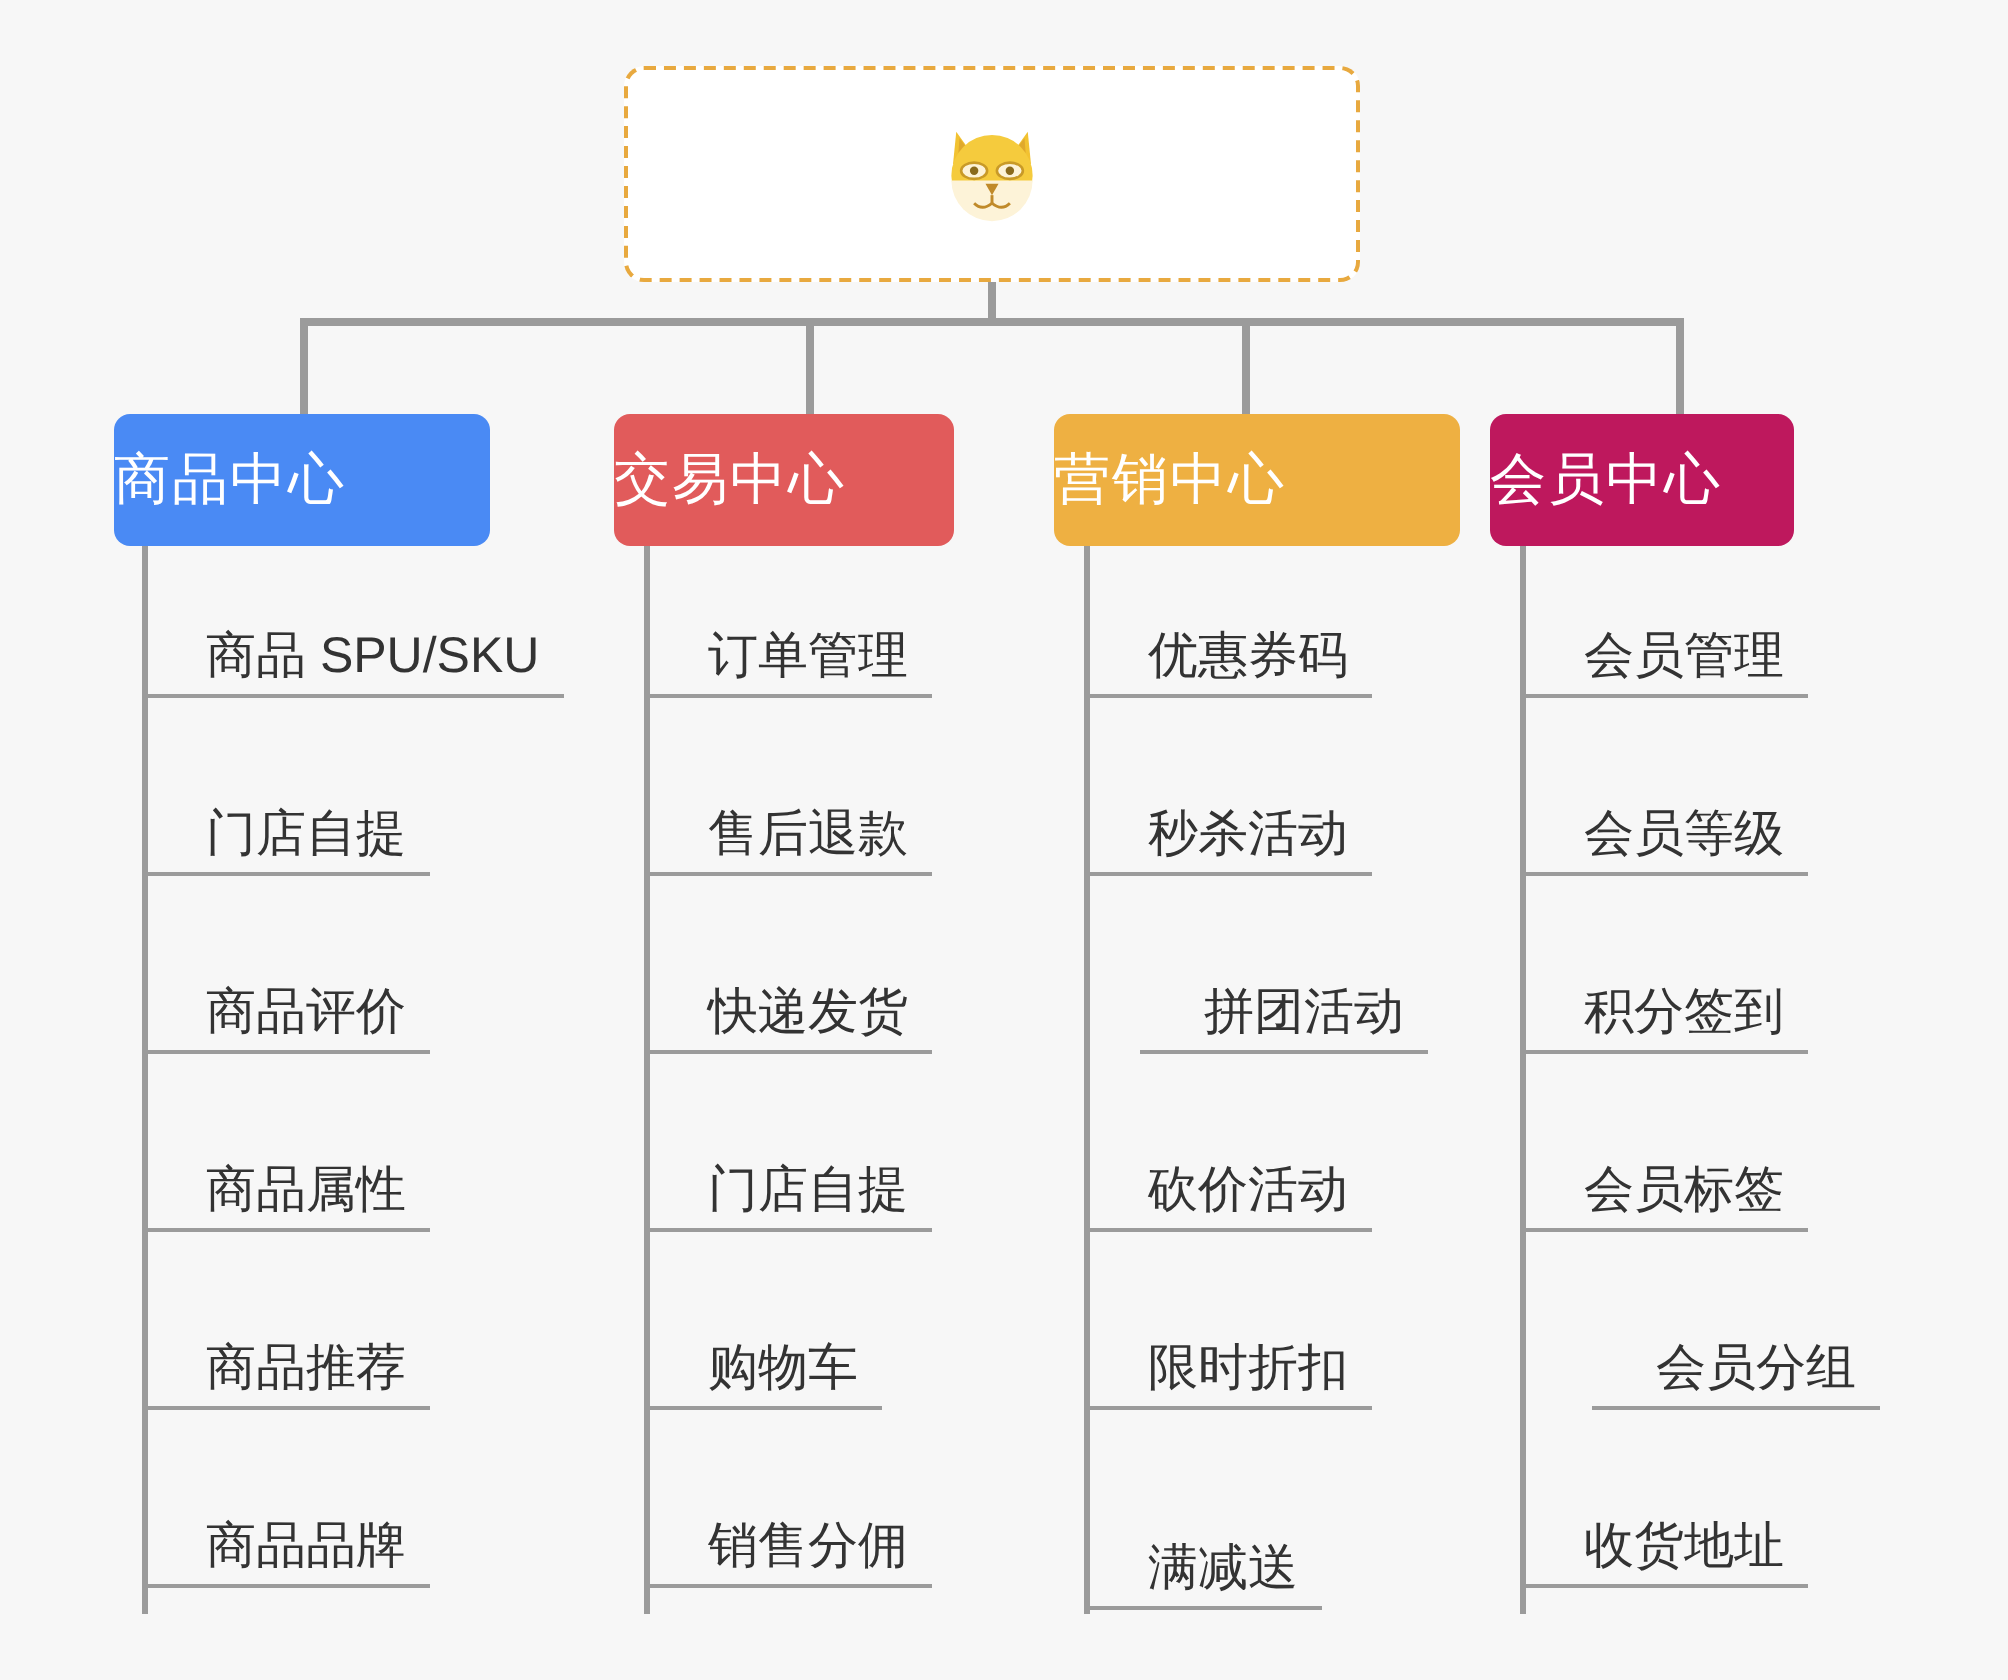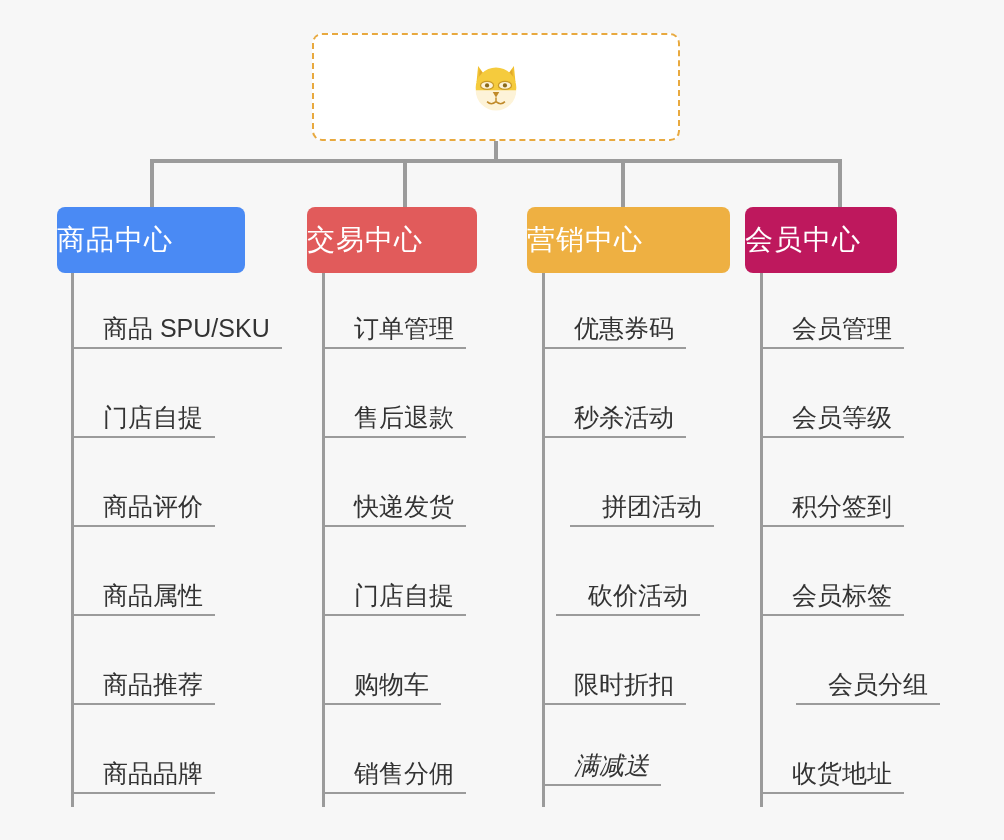--- a/index.html
+++ b/index.html
@@ -226,26 +226,26 @@
         <div class="leaf-item" style="top: 0px;">
           <div class="leaf-inner" style="border-bottom-color: rgb(155, 155, 155);"><span class="leaf-text">优惠券码</span></div>
         </div>
         <div class="leaf-item" style="top: 89px;">
           <div class="leaf-inner" style="border-bottom-color: rgb(155, 155, 155);"><span class="leaf-text">秒杀活动</span></div>
         </div>
         <div class="leaf-item" style="top: 178px; padding-left: 28px;">
           <div class="leaf-inner" style="border-bottom-color: rgb(155, 155, 155);"><span class="leaf-text">拼团活动</span></div>
         </div>
         <div class="leaf-item" style="top: 267px;">
-          <div class="leaf-inner" style="border-bottom-color: rgb(155, 155, 155); margin-left: 14px;"><span class="leaf-text">砍价活动</span></div>
+          <div class="leaf-inner" style="border-bottom-color: rgb(155, 155, 155);"><span class="leaf-text">砍价活动</span></div>
         </div>
         <div class="leaf-item" style="top: 356px;">
           <div class="leaf-inner" style="border-bottom-color: rgb(155, 155, 155);"><span class="leaf-text">限时折扣</span></div>
         </div>
-        <div class="leaf-item" style="top: 437px; font-style: italic;">
+        <div class="leaf-item" style="top: 456px;">
           <div class="leaf-inner" style="border-bottom-color: rgb(155, 155, 155);"><span class="leaf-text">满减送</span></div>
         </div>
       </div>
       <div class="leaf-col" style="left: 760px; height: 534px;">
         <div class="leaf-rail" style="height: 534px; background: rgb(155, 155, 155);"></div>
         <div class="leaf-item" style="top: 0px;">
           <div class="leaf-inner" style="border-bottom-color: rgb(155, 155, 155);"><span class="leaf-text">会员管理</span></div>
         </div>
         <div class="leaf-item" style="top: 89px;">
           <div class="leaf-inner" style="border-bottom-color: rgb(155, 155, 155);"><span class="leaf-text">会员等级</span></div>

